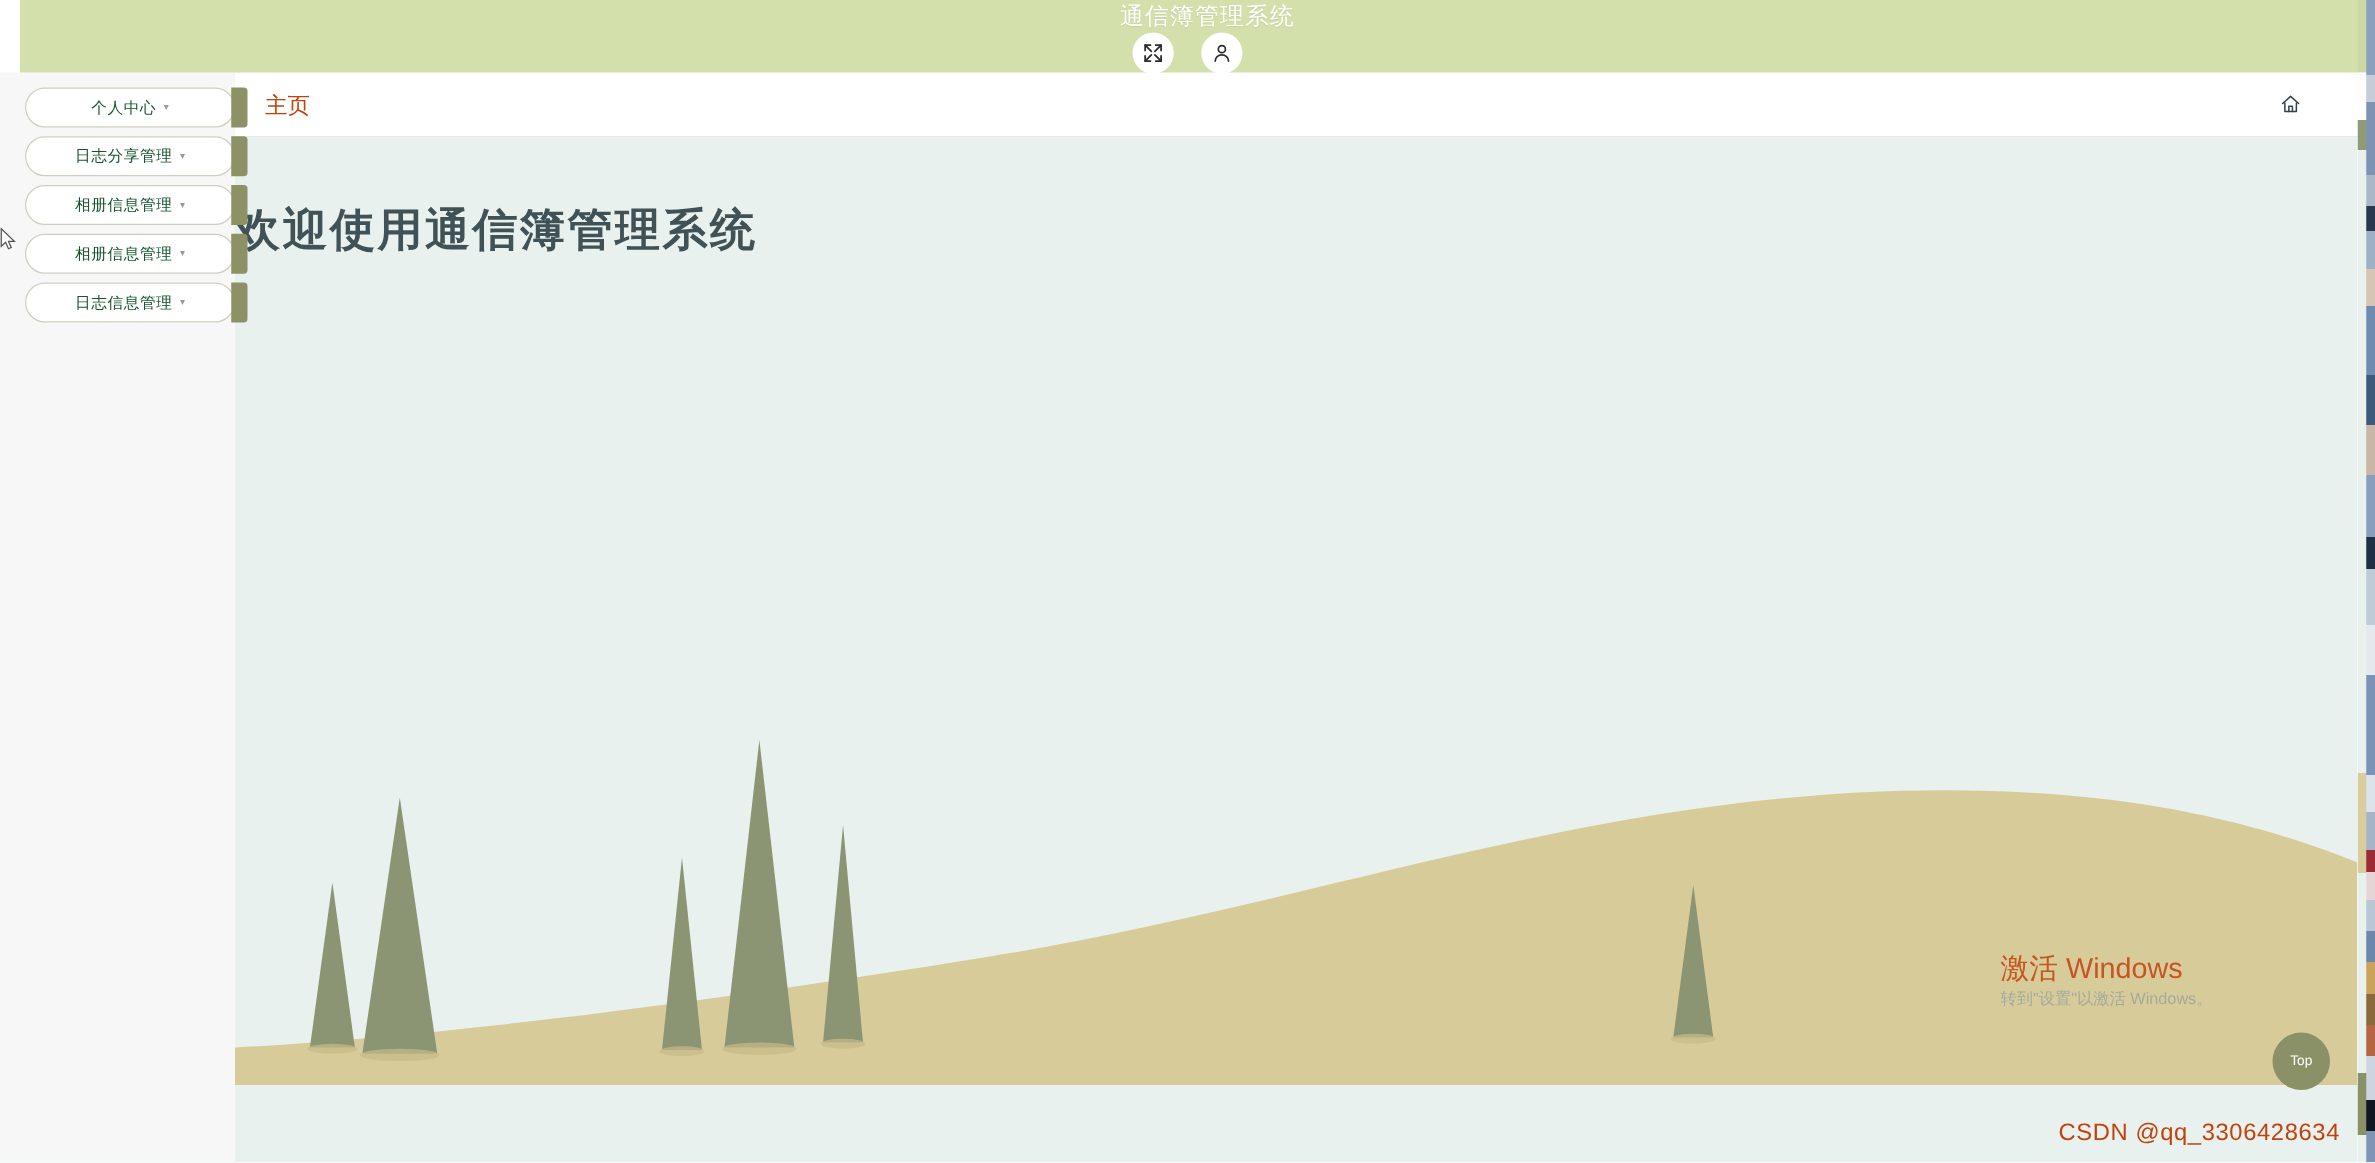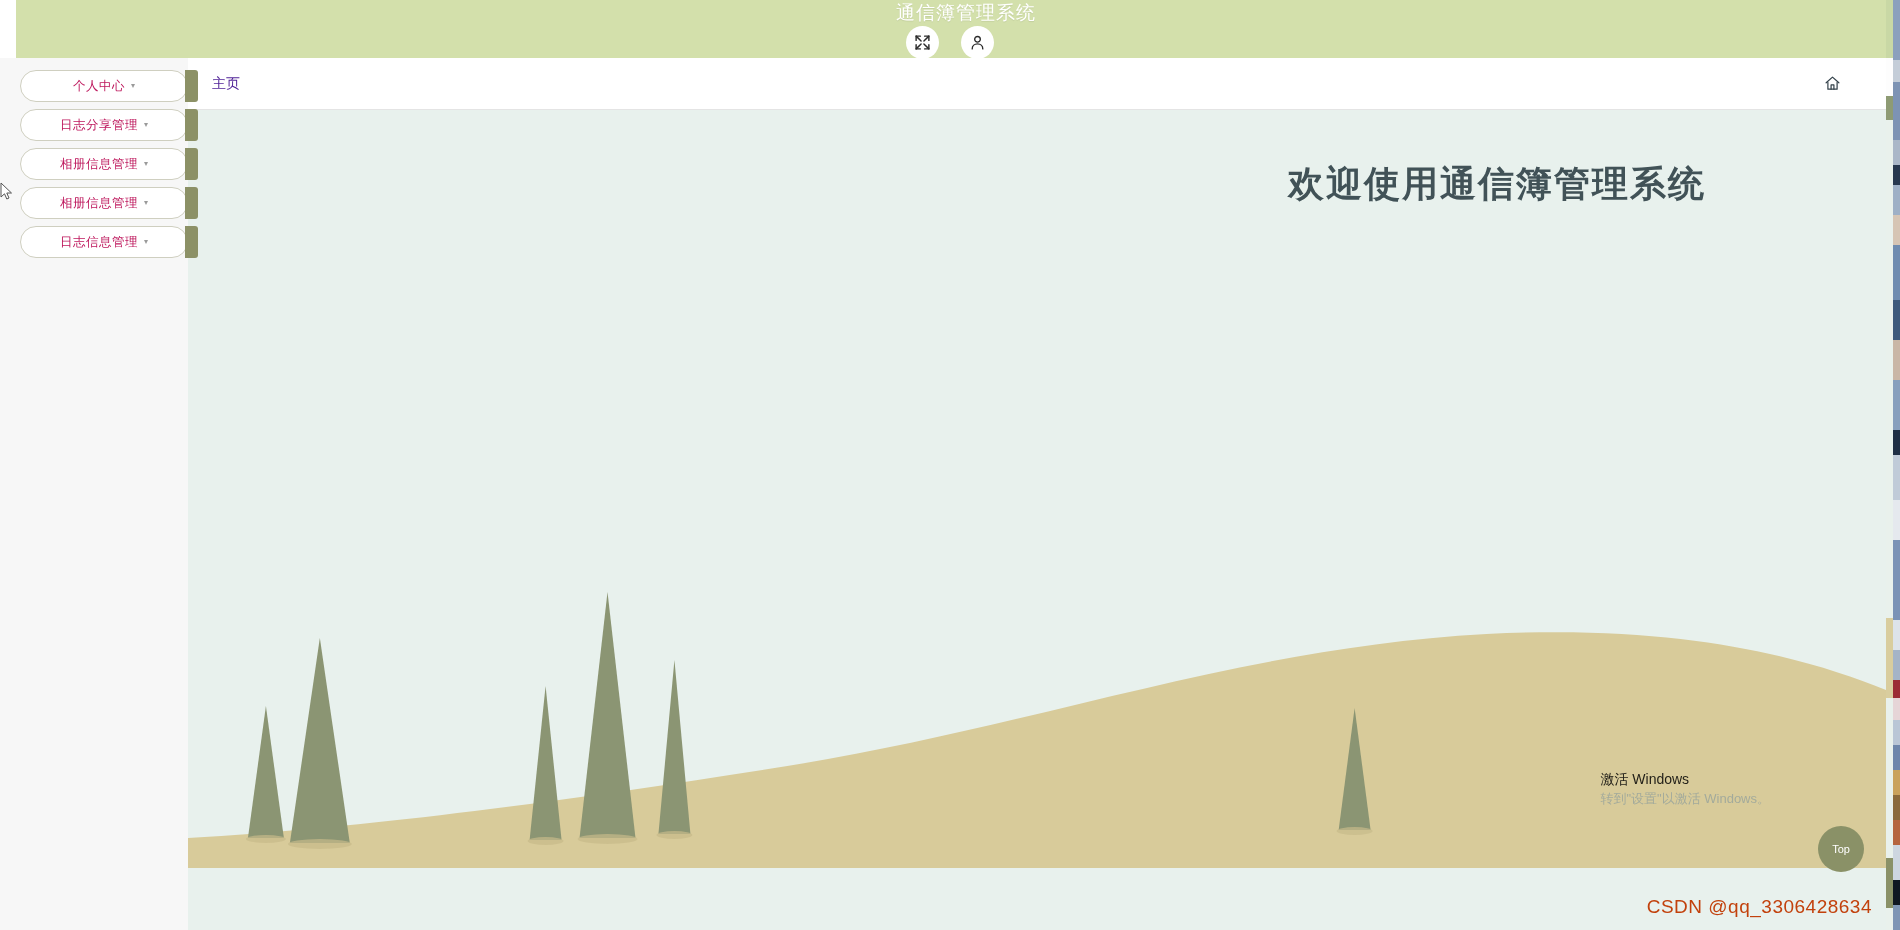--- a/index.html
+++ b/index.html
@@ -71,21 +71,21 @@
     background:#ffffff;
     border:1px solid #cfcfc0;
     border-radius:18px;
     display:flex;
     align-items:center;
     justify-content:center;
     cursor:pointer;
   }
   .menu-item .ml {
     font-size:12.5px;
-    color:#be185d;
+    color:#14532d;
     letter-spacing:0.5px;
     text-align:right;
   }
   .menu-item .caret {
     margin-left:6px;
     font-size:8px;
     color:#9a9a9a;
     line-height:1;
   }
   .menu-tab {
@@ -118,43 +118,43 @@
   .breadcrumb-bar {
     position:relative;
     height:52px;
     background:#ffffff;
     border-bottom:1px solid #e4e4e4;
     display:flex;
     align-items:center;
     padding:0 20px 0 24px;
   }
   .breadcrumb-text {
-    font-size:14px;
-    color:#4c1d95;
+    font-size:18px;
+    color:#c2410c;
   }
   .breadcrumb-spacer { flex:1; }
   .home-icon-wrap {
     width:24px; height:24px;
     display:flex; align-items:center; justify-content:center;
     cursor:pointer;
     margin-right:22px;
   }
 
   .content {
     position:relative;
     height:820px;
     background:#e8f1ed;
     overflow:hidden;
   }
 
   .welcome {
     position:absolute;
     left:0; right:0;
     top:50px;
-    text-align:right;
+    text-align:left;
     font-size:36px;
     font-weight:bold;
     color:#415257;
     letter-spacing:2px;
     padding-right:180px;
   }
 
   
   .landscape {
     position:absolute;
@@ -175,22 +175,22 @@
   
   .winmark {
     position:absolute;
     right:116px;
     bottom:122px;
     text-align:left;
     z-index:30;
     pointer-events:none;
   }
   .winmark .wm1 {
-    font-size:14px;
-    color:#000000;
+    font-size:23px;
+    color:#c2410c;
     line-height:1.25;
     opacity:0.85;
   }
   .winmark .wm2 {
     font-size:13px;
     color:#9aa59c;
     line-height:1.5;
     opacity:0.85;
   }
 

